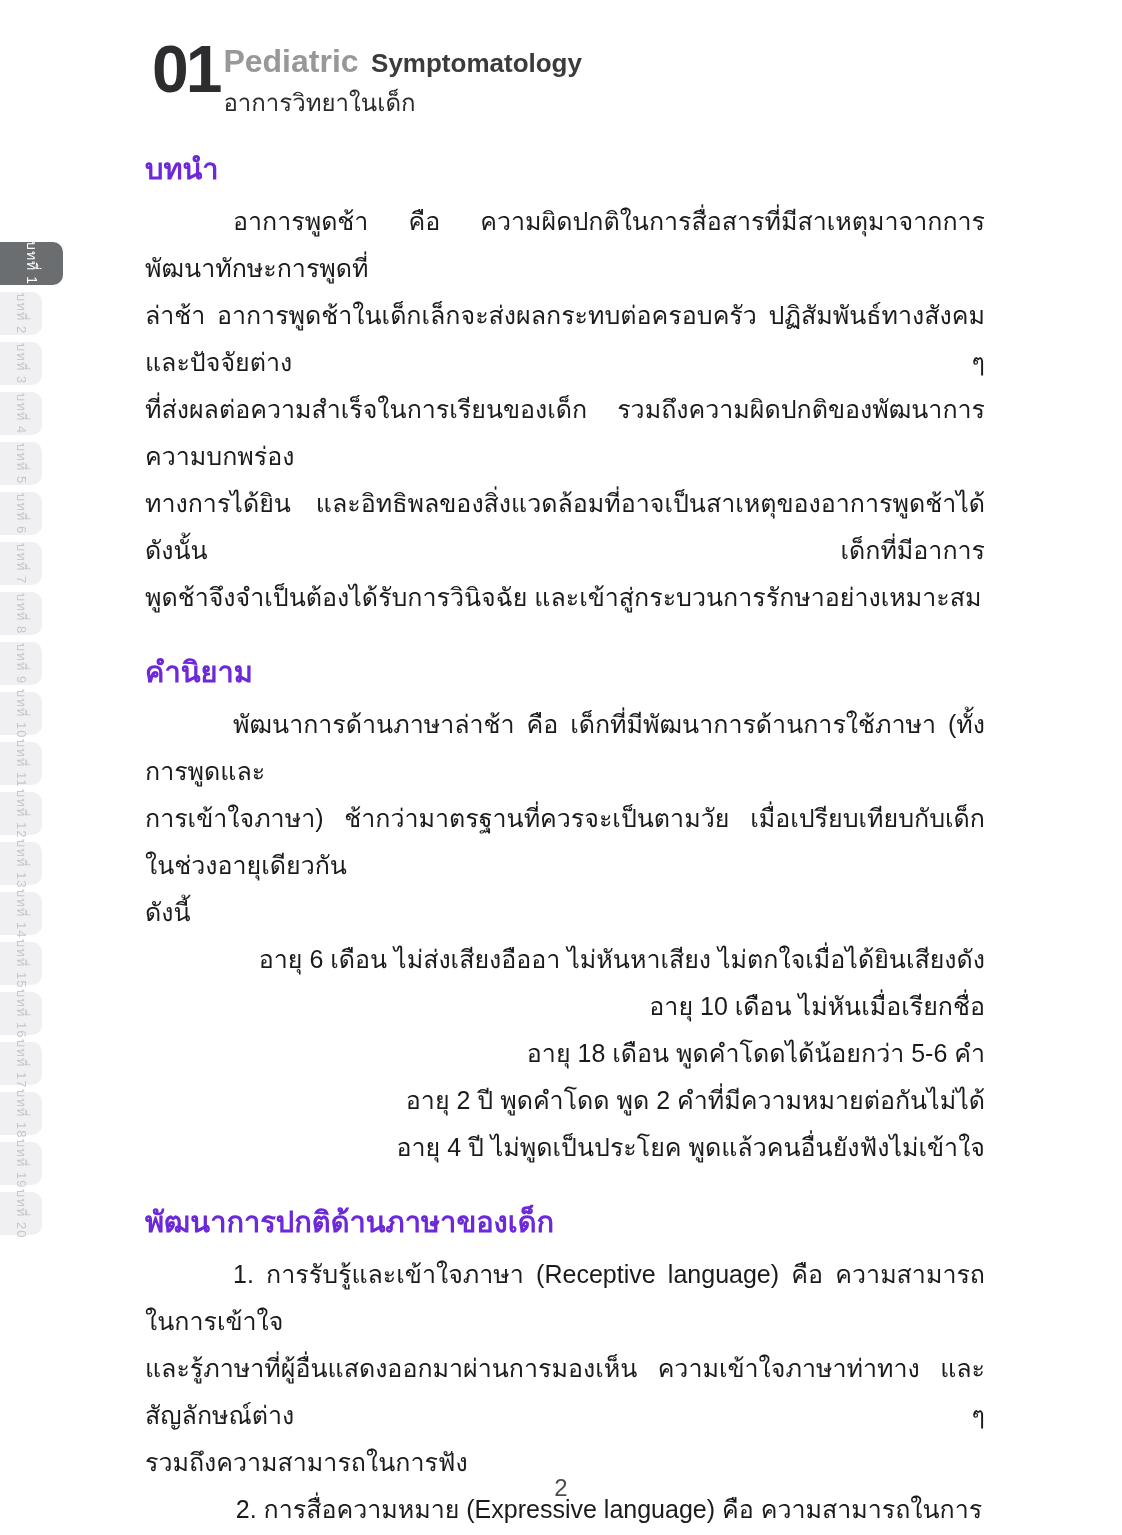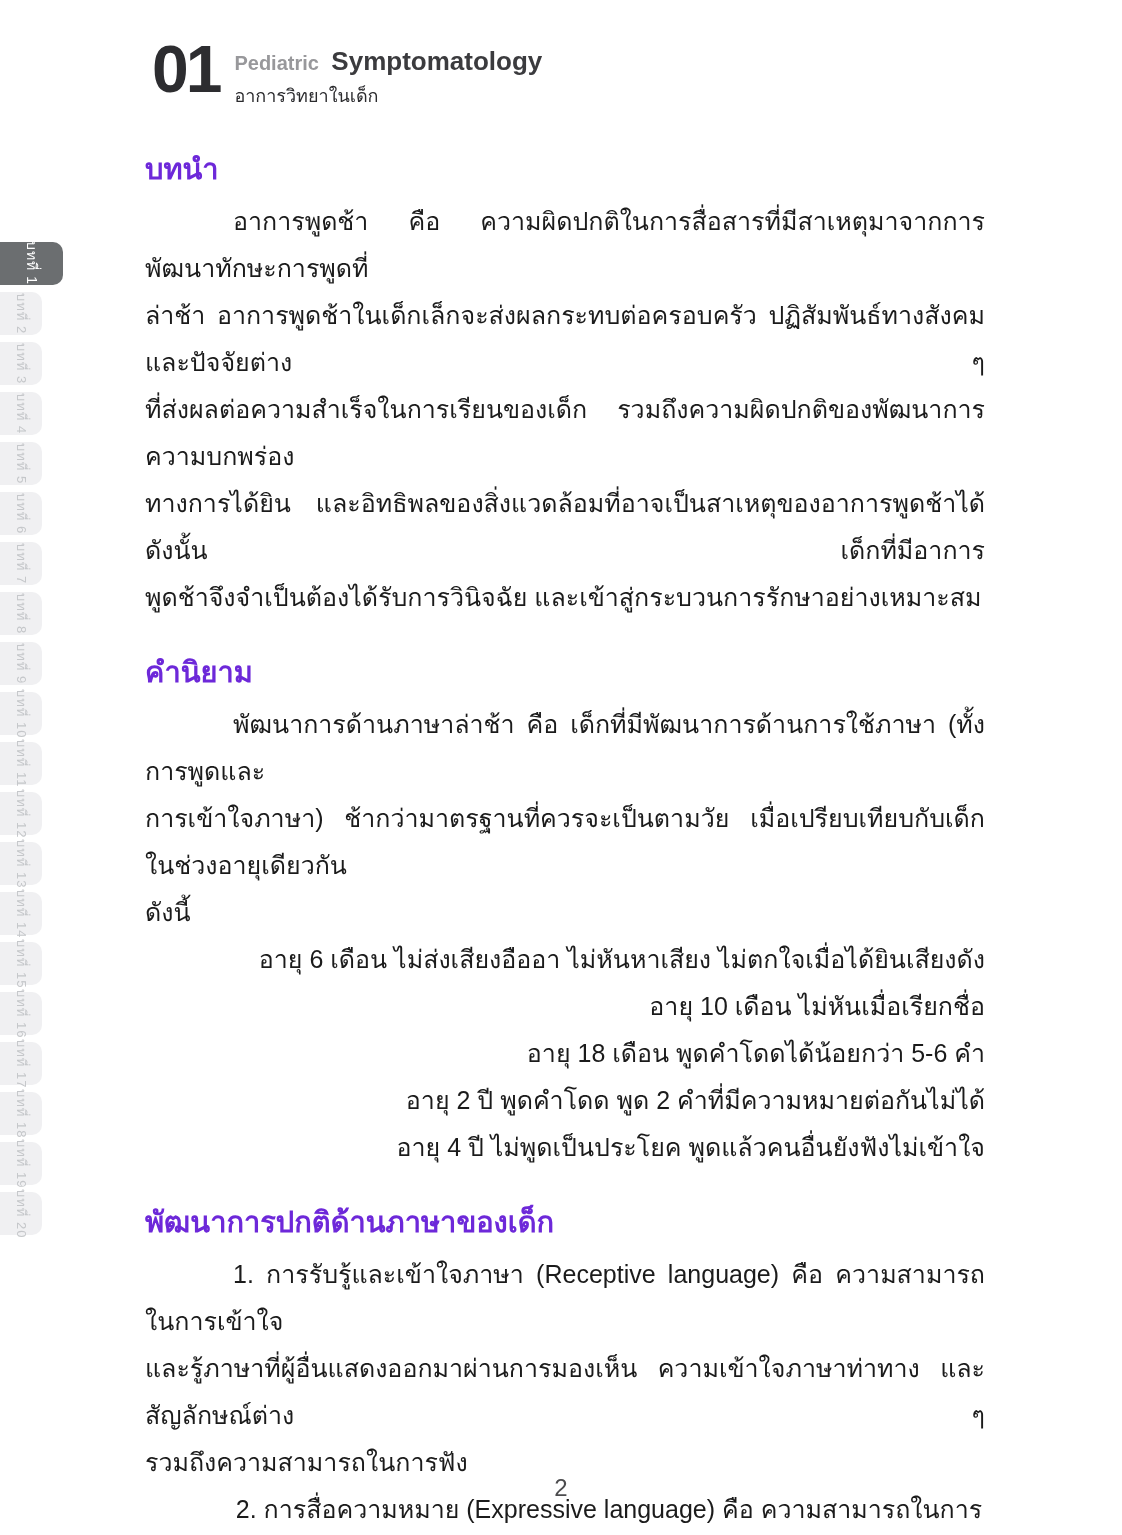--- a/index.html
+++ b/index.html
@@ -45,32 +45,32 @@
   .tab-label{
     writing-mode:vertical-rl;
     text-orientation:mixed;
     white-space:nowrap;
     letter-spacing:1px;
   }
 
   
   .chapter-header{
     position:absolute;left:152px;top:40px;
-    display:flex;gap:15px;align-items:flex-start;
+    display:flex;gap:4px;align-items:flex-start;
   }
   .chapter-number{
     font-size:66px;line-height:58px;
     font-weight:900;letter-spacing:-3px;
     color:#2d2d30;
   }
   .chapter-titles{padding-top:8px;}
   .title-en{line-height:26px;white-space:nowrap;}
-  .title-en-primary{font-weight:bold;font-size:20px;color:var(--accent-gray);}
+  .title-en-primary{font-weight:bold;font-size:32px;color:var(--accent-gray);}
   .title-en-secondary{font-weight:bold;font-size:26px;color:#3b3b3e;margin-left:8px;}
-  .title-th{font-size:18px;color:#2b2b2e;margin-top:3px;}
+  .title-th{font-size:24px;color:#2b2b2e;margin-top:3px;}
 
   
   .content{
     position:absolute;left:145px;top:152px;width:840px;
     font-size:25px;line-height:47px;color:var(--ink);
   }
   .section-heading{
     font-family:"Liberation Serif","DejaVu Serif",serif;
     font-weight:bold;font-size:29px;line-height:34px;
     color:#6d28d9;margin:0 0 12px 0;

